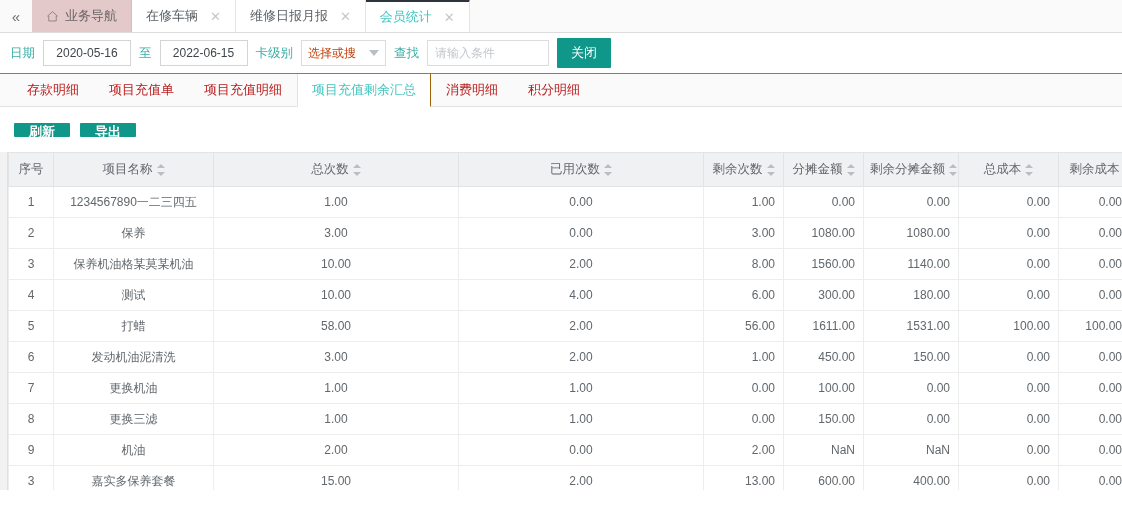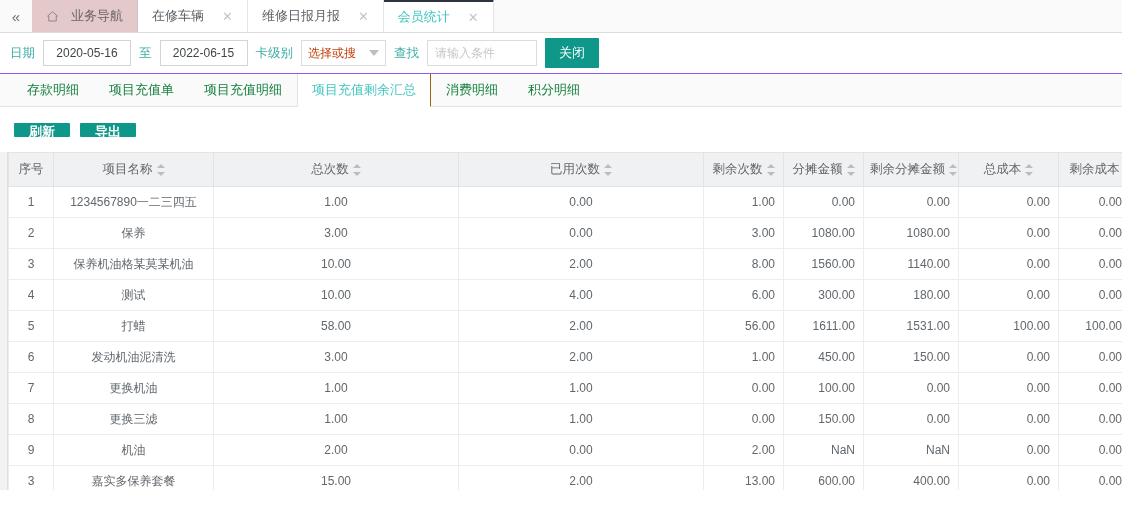--- a/index.html
+++ b/index.html
@@ -35,21 +35,21 @@
     display: flex;
     align-items: center;
     padding: 4px 14px;
     font-size: 13px;
     color: #5a6066;
     border-right: 1px solid #e4e4e4;
     background: #fafafa;
     cursor: pointer;
     position: relative;
     white-space: nowrap;
-    gap: 12px;
+    gap: 6px;
   }
   .tab.home {
     background: #e3c9ca;
     color: #6d6365;
     border-right: 1px solid #d9bdbe;
   }
   .tab.plain { background: #ffffff; }
   .tab.active {
     background: #ffffff;
     color: #41c6c0;
@@ -102,21 +102,21 @@
   }
   .fselect .caret {
     margin-left: auto;
     width: 0; height: 0;
     border-left: 5px solid transparent;
     border-right: 5px solid transparent;
     border-top: 6px solid #b9bec2;
     flex: 0 0 auto;
   }
   .ftext {
-    width: 110px; height: 26px;
+    width: 122px; height: 26px;
     border: 1px solid #dcdcdc;
     background: #fff;
     font-size: 12px;
     color: #3f4549;
     padding: 0 7px;
     outline: none;
     font-family: "Liberation Sans", sans-serif;
   }
   .ftext::placeholder { color: #c3c7cb; }
   .btn-teal {
@@ -139,21 +139,21 @@
     background: #fafafa;
     border-bottom: 1px solid #e2e2e2;
     display: flex;
     align-items: stretch;
     padding-left: 12px;
   }
   .subtab {
     display: flex; align-items: center;
     padding: 0 14px;
     font-size: 13px;
-    color: #15803d;
+    color: #b91c1c;
     cursor: pointer;
     border-left: 1px solid transparent;
     border-right: 1px solid transparent;
     white-space: nowrap;
   }
   .subtab.active {
     color: #41c6c0;
     background: #ffffff;
     border-left: 1px solid #e2e2e2;
     border-right: 1px solid #a16207;

